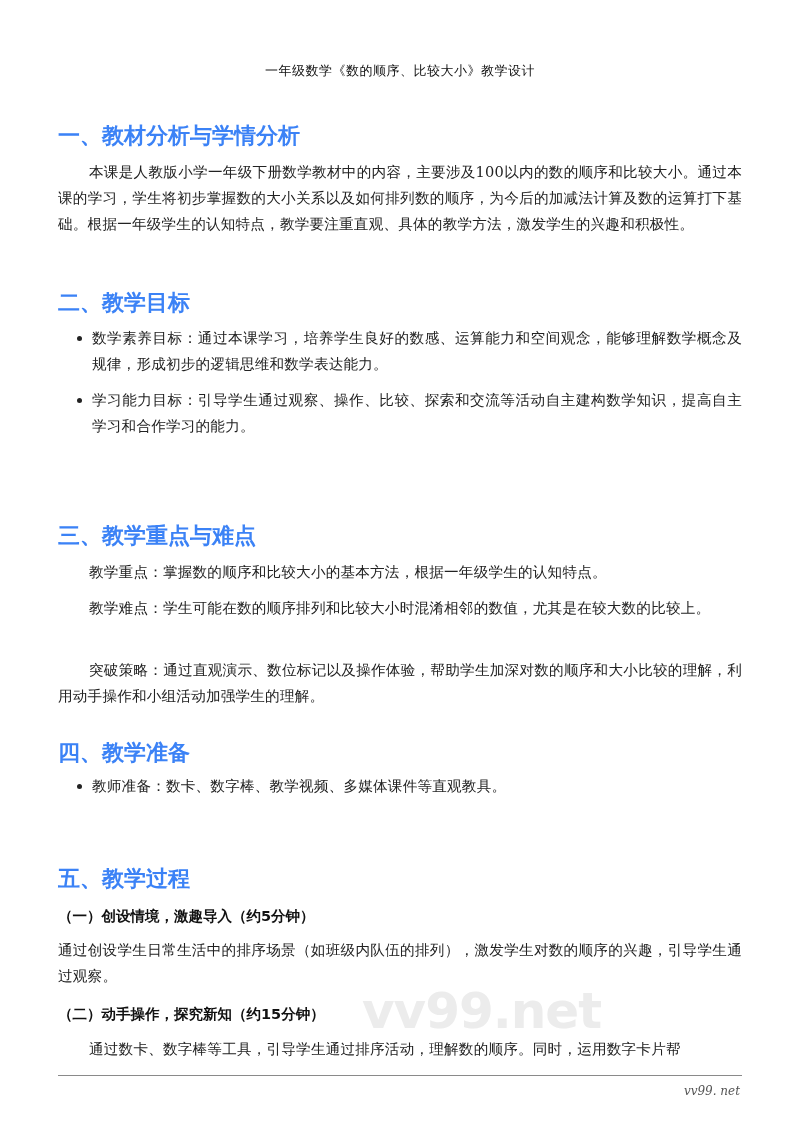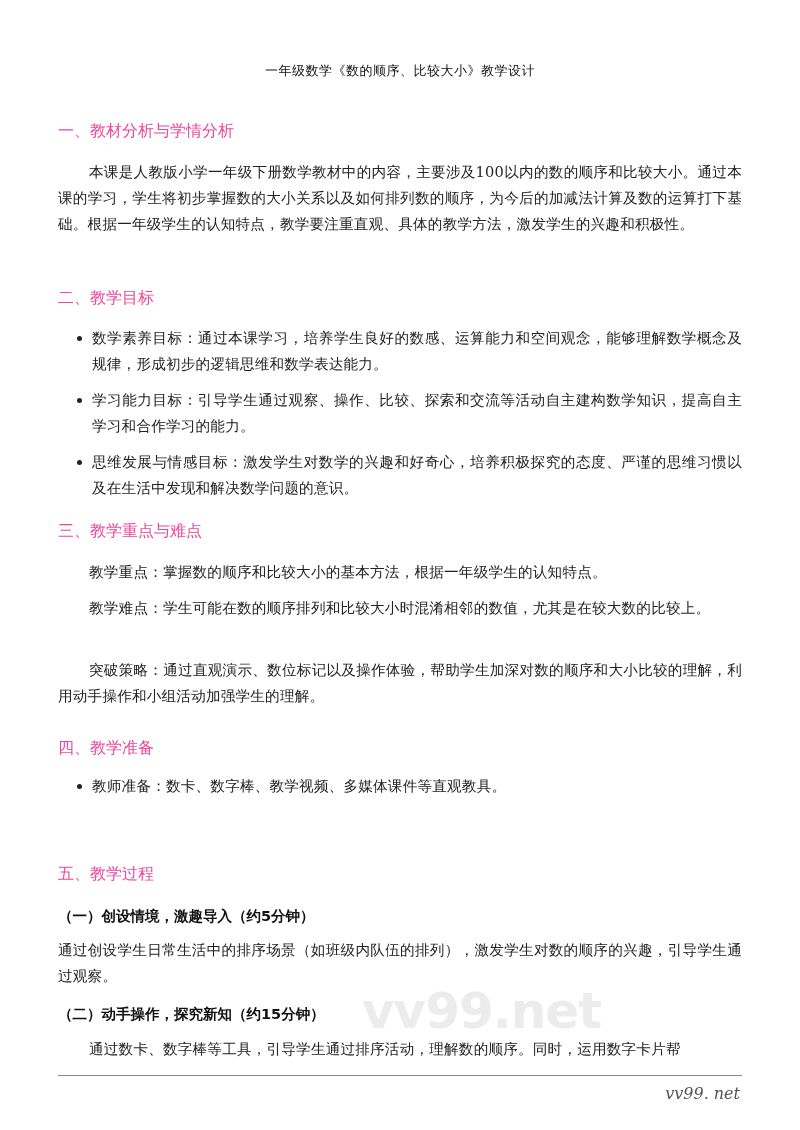--- a/index.html
+++ b/index.html
@@ -30,23 +30,23 @@
       font-family: "DejaVu Sans", "Liberation Sans", sans-serif;
       font-size: 13px;
       font-weight: normal;
       color: #111;
       letter-spacing: 0.5px;
     }
     .section-heading {
       position: absolute;
       left: 0;
       font-family: "DejaVu Sans", "Liberation Sans", sans-serif;
-      font-size: 16px;
-      font-weight: normal;
-      color: #ec4899;
+      font-size: 22px;
+      font-weight: bold;
+      color: #3b82f6;
     }
     .sub-heading {
       position: absolute;
       left: 0;
       font-family: "DejaVu Sans", "Liberation Sans", sans-serif;
       font-size: 14.5px;
       font-weight: bold;
       color: #111;
     }
     .para {
@@ -106,21 +106,21 @@
       width: 684px;
       height: 0;
       border-top: 1.5px solid #8a8a8a;
     }
     .footer-text {
       position: absolute;
       right: 60px;
       top: 1084px;
       font-family: "DejaVu Serif", "Liberation Serif", serif;
       font-style: italic;
-      font-size: 16px;
+      font-size: 12px;
       color: #555;
     }
   </style>
 </head>
 <body>
 
 <div class="watermark">vv99.net</div>
 
 <div class="page above-wm">
 
@@ -131,24 +131,20 @@
 
   <div class="section-heading" style="top:288px;">二、教学目标</div>
   <ul class="bullet-list" style="top:325px;">
     <li class="bullet-item" style="margin-bottom:10px;">
       <span class="bullet-dot"></span>
       <span>数学素养目标：通过本课学习，培养学生良好的数感、运算能力和空间观念，能够理解数学概念及规律，形成初步的逻辑思维和数学表达能力。</span>
     </li>
     <li class="bullet-item" style="margin-bottom:10px;">
       <span class="bullet-dot"></span>
       <span>学习能力目标：引导学生通过观察、操作、比较、探索和交流等活动自主建构数学知识，提高自主学习和合作学习的能力。</span>
-    </li>
-    <li class="bullet-item">
-      <span class="bullet-dot"></span>
-      <span>思维发展与情感目标：激发学生对数学的兴趣和好奇心，培养积极探究的态度、严谨的思维习惯以及在生活中发现和解决数学问题的意识。</span>
     </li>
   </ul>
 
   <div class="section-heading" style="top:521px;">三、教学重点与难点</div>
   <div class="para indent" style="top:559px;">教学重点：掌握数的顺序和比较大小的基本方法，根据一年级学生的认知特点。</div>
   <div class="para indent" style="top:595px;">教学难点：学生可能在数的顺序排列和比较大小时混淆相邻的数值，尤其是在较大数的比较上。</div>
   <div class="para indent" style="top:657px;">突破策略：通过直观演示、数位标记以及操作体验，帮助学生加深对数的顺序和大小比较的理解，利用动手操作和小组活动加强学生的理解。</div>
 
   <div class="section-heading" style="top:738px;">四、教学准备</div>
   <ul class="bullet-list" style="top:773px;">

